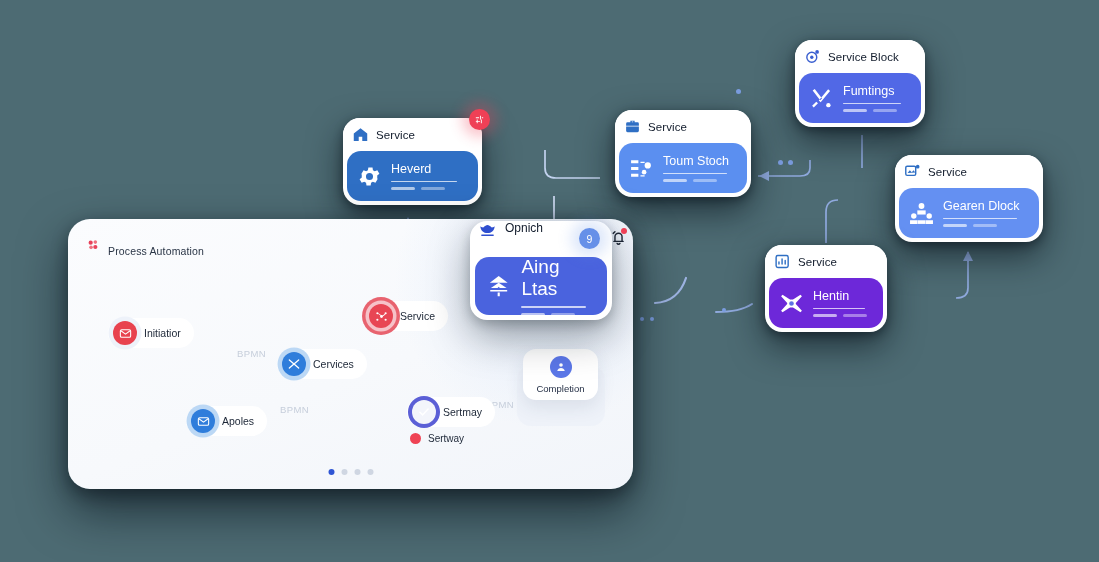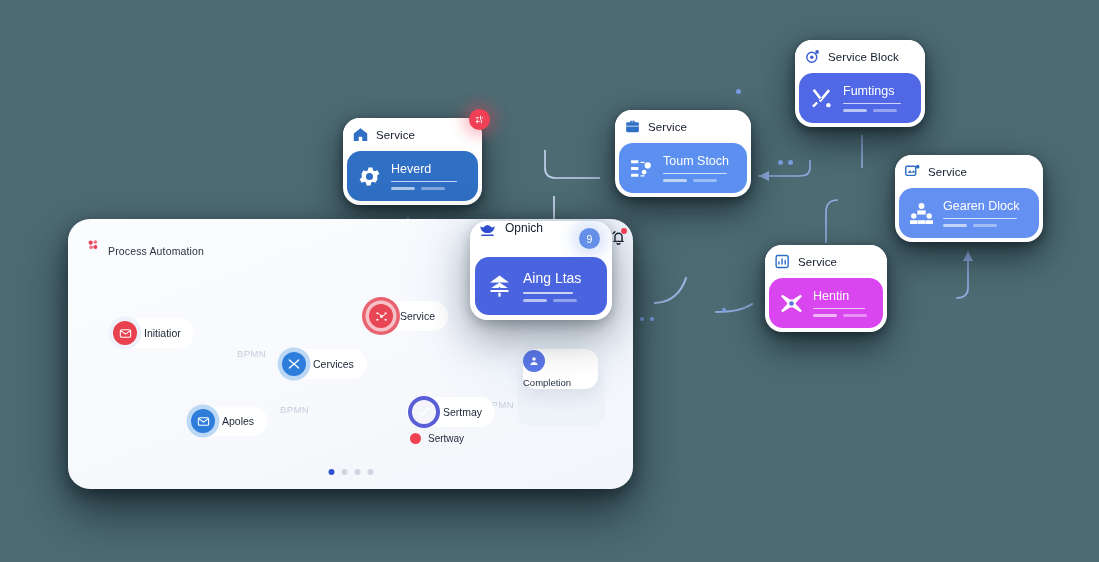--- a/index.html
+++ b/index.html
@@ -64,21 +64,21 @@
   
   #card-heverd { left: 343px; top: 118px; width: 139px; }
   #card-heverd .svc-body { background: #2f6fc4; }
   #card-toum   { left: 615px; top: 110px; width: 136px; }
   #card-toum   .svc-body { background: #5b8ff0; }
   #card-block  { left: 795px; top: 40px;  width: 130px; }
   #card-block  .svc-body { background: #5168e6; }
   #card-gearen { left: 895px; top: 155px; width: 148px; }
   #card-gearen .svc-body { background: #6490f2; }
   #card-hentin { left: 765px; top: 245px; width: 122px; }
-  #card-hentin .svc-body { background: #d946ef; }
+  #card-hentin .svc-body { background: #6d28d9; }
 
   
   #panel {
     position: absolute; left: 68px; top: 219px;
     width: 565px; height: 270px;
     border-radius: 22px;
     background: linear-gradient(160deg,#fbfcfe 0%,#f7f9fc 55%,#f2f5fa 100%);
     box-shadow: 0 22px 48px rgba(4,12,20,.60), 0 6px 16px rgba(4,12,20,.40);
     overflow: hidden;
   }
@@ -127,24 +127,24 @@
   #n-sertmay   { left: 339px; top: 178px; }
 
   .bpmn { position: absolute; font-size: 9.5px; color: #c6cedb; letter-spacing: .4px; z-index: 3;}
   #bpmn1 { left: 169px; top: 129px; }
   #bpmn2 { left: 212px; top: 185px; }
   #bpmn3 { left: 417px; top: 180px; }
 
   
   #completion {
     position: absolute; left: 455px; top: 130px;
-    width: 75px; height: 40px; border-radius: 13px;
+    width: 75px; height: 51px; border-radius: 13px;
     background: #ffffff;
     box-shadow: 0 7px 18px rgba(40,60,90,.10);
-    display: flex; flex-direction: column; align-items: flex-start; justify-content: center;
+    display: flex; flex-direction: column; align-items: center; justify-content: center;
     gap: 5px; z-index: 4;
   }
   #completion .ctxt { font-size: 9.5px; color: #253046; }
   #completion-shadowtile {
     position: absolute; left: 449px; top: 147px;
     width: 88px; height: 60px; border-radius: 14px;
     background: rgba(236,240,248,.75); z-index: 3;
   }
 
   
@@ -170,21 +170,21 @@
   }
   #card-opnich .oph {
     height: 36px; display: flex; align-items: flex-start; gap: 8px;
     padding: 0 8px; position: relative;
   }
   #card-opnich .oph .lbl { font-size: 12px; color: #121c2c; font-weight: 400; }
   #card-opnich .ob {
     margin: 0 5px 5px 5px; height: 58px; border-radius: 14px;
     background: #4a63de; display: flex; align-items: center; gap: 10px; padding: 0 11px;
   }
-  #card-opnich .ob .title { font-size: 14px; color: #fff; margin-bottom: 6px; }
+  #card-opnich .ob .title { font-size: 19px; color: #fff; margin-bottom: 6px; }
   #badge9 {
     position: absolute; right: 12px; top: 7px;
     width: 21px; height: 21px; border-radius: 50%;
     background: #6690e8; color: #fff; font-size: 10.5px;
     display: flex; align-items: center; justify-content: center;
     box-shadow: 0 0 14px 8px rgba(102,144,232,.22);
   }
   #bell-wrap { position: absolute; right: -15px; top: 8px; }
   #bell-dot {
     position: absolute; right: 0px; top: -1px; width: 6px; height: 6px;

